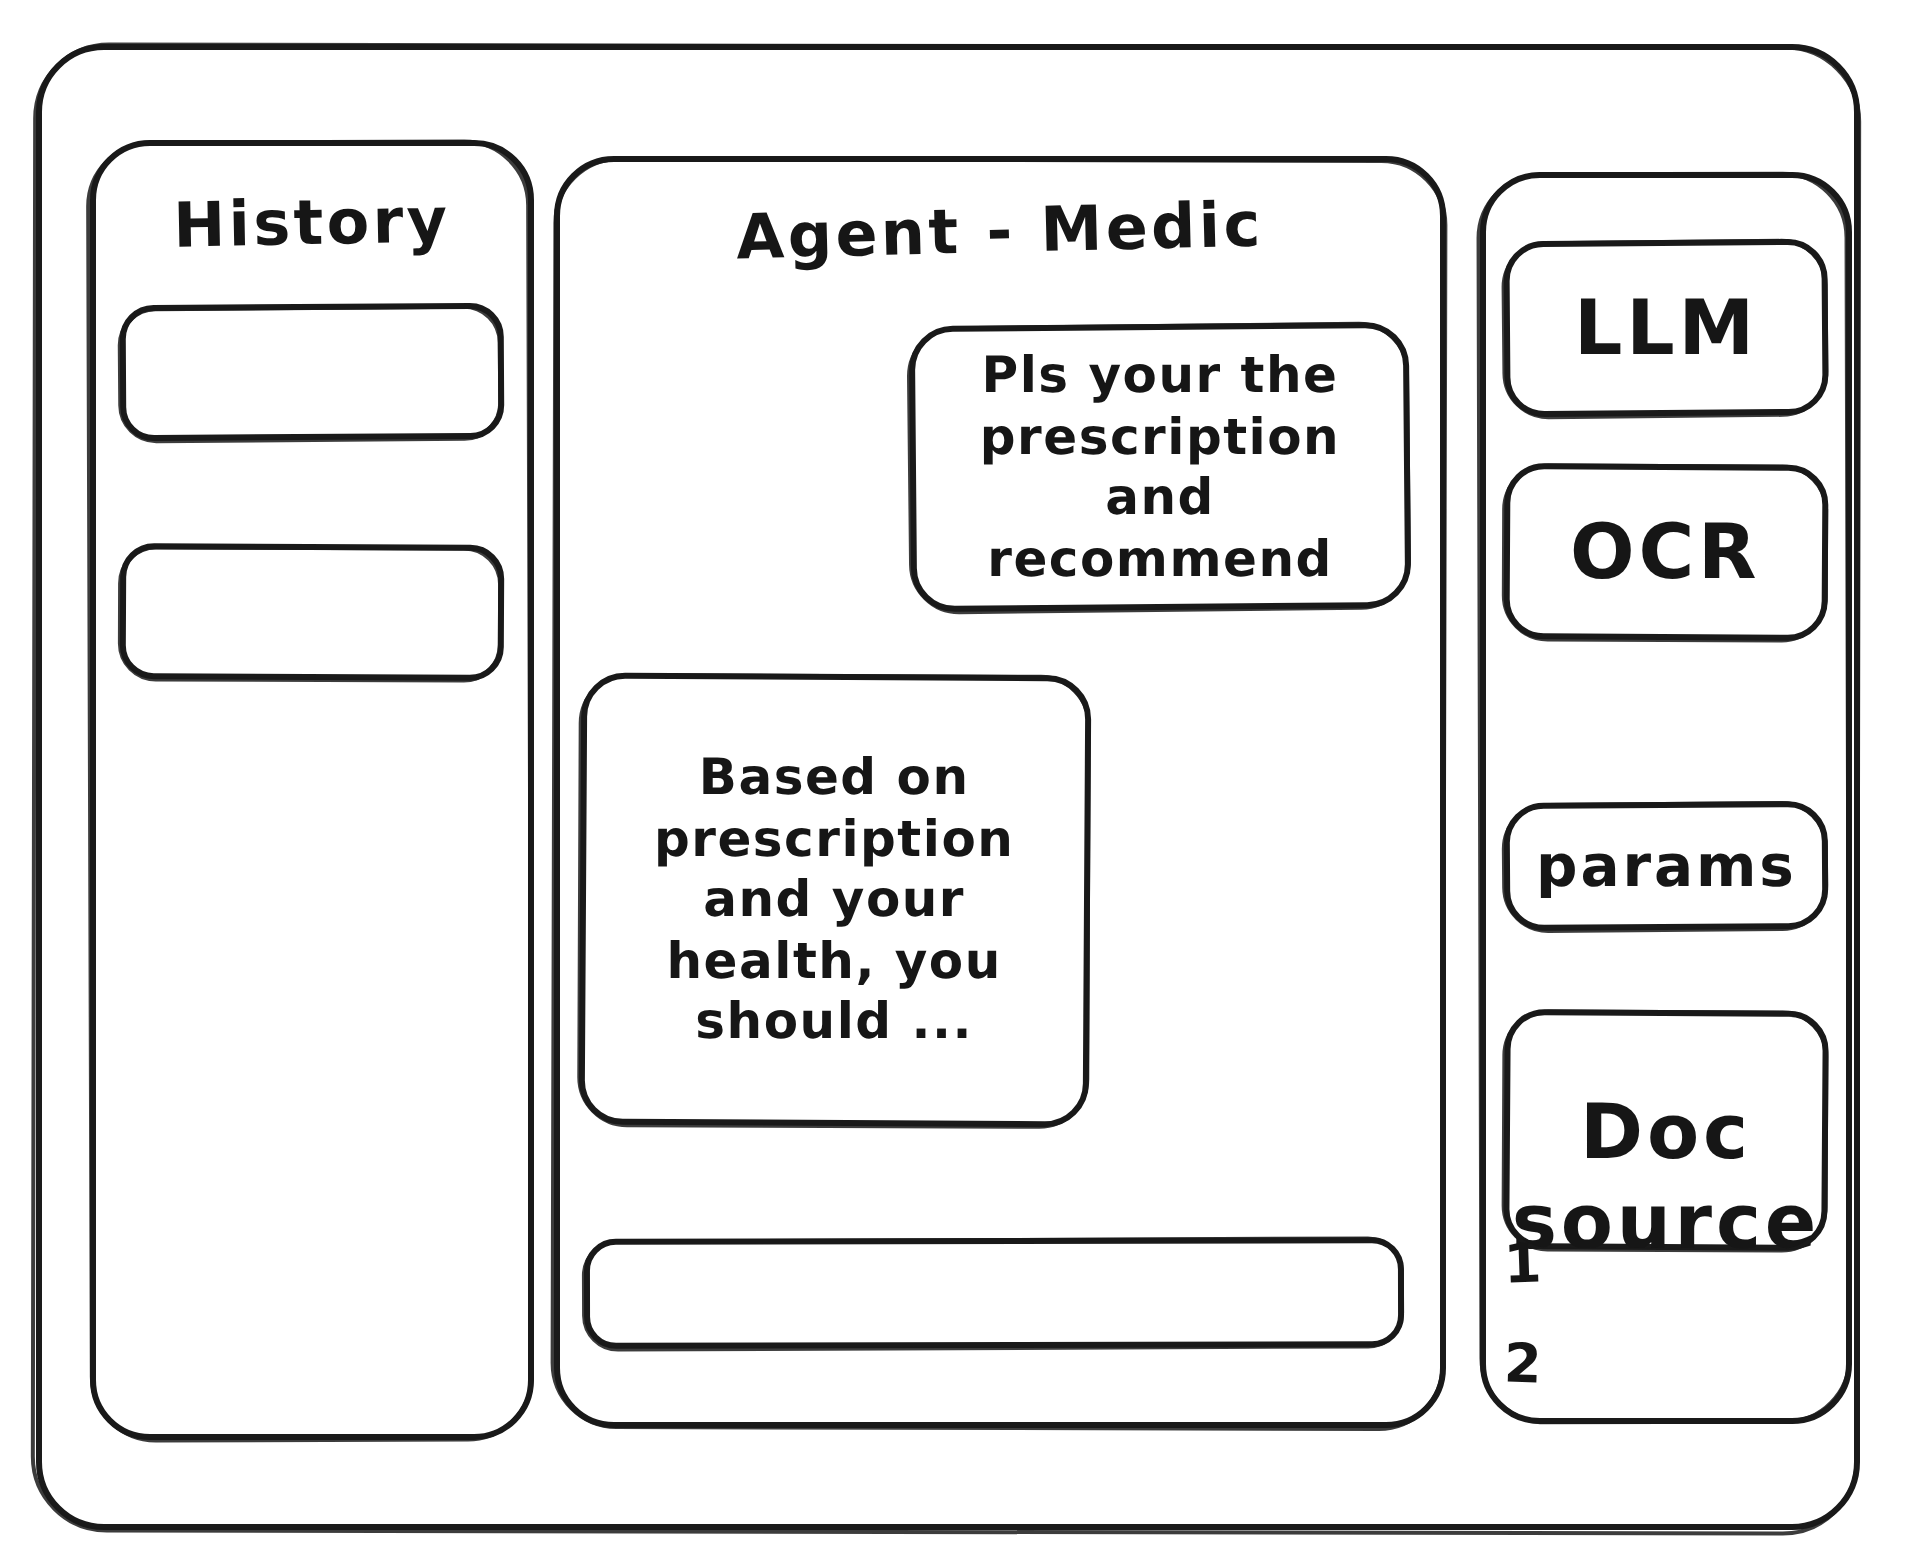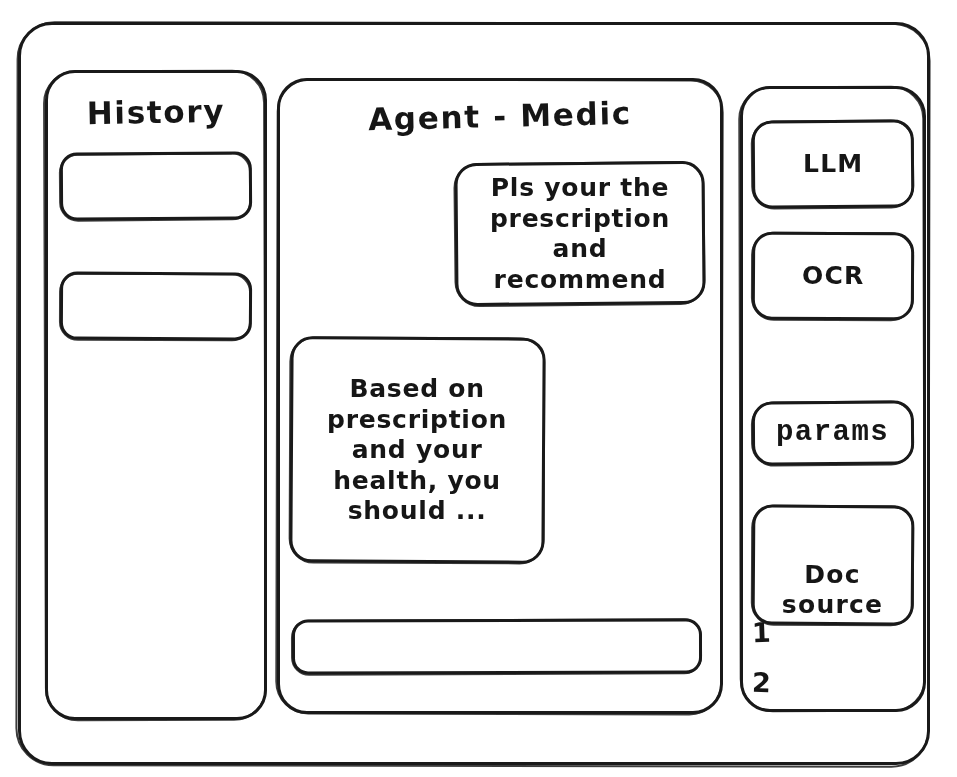--- a/index.html
+++ b/index.html
@@ -229,35 +229,35 @@
     justify-content: center;
     text-align: center;
     border-radius: 20px;
     border-width: 3.4px;
   }
   .tool-button::after {
     left: -4px; top: -3px; right: -3px; bottom: -4px;
     border-radius: 23px;
   }
   .tool-button .tool-label {
-    font-size: 25px;
+    font-size: 38px;
     line-height: 1.18;
     font-weight: 700;
     letter-spacing: .05em;
     white-space: pre-line;
   }
 
   #tool-llm  { top: 120px; height: 88px; transform: rotate(-0.45deg); }
   #tool-llm .tool-label { transform: rotate(0.45deg); }
 
   #tool-ocr  { top: 232px; height: 88px; transform: rotate(0.35deg); }
   #tool-ocr .tool-label { transform: rotate(-0.35deg); }
 
   #tool-params { top: 401px; height: 64px; transform: rotate(-0.4deg); }
-  #tool-params .tool-label { transform: rotate(0.4deg); font-size: 29px; font-family: Liberation Mono, monospace; }
+  #tool-params .tool-label { transform: rotate(0.4deg); font-size: 29px; }
 
   #tool-docsource { top: 505px; height: 120px; transform: rotate(0.4deg); }
   #tool-docsource .tool-label { transform: rotate(-0.4deg); margin-top: 48px; }
 
   
   .doc-list-item {
     position: absolute;
     left: 752px;
     font-size: 27px;
     font-weight: 700;

